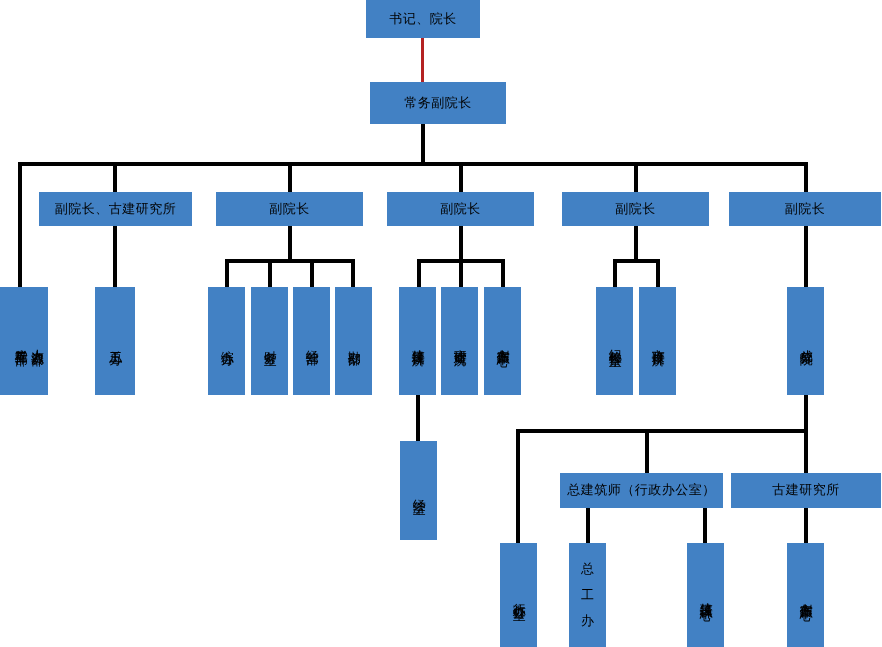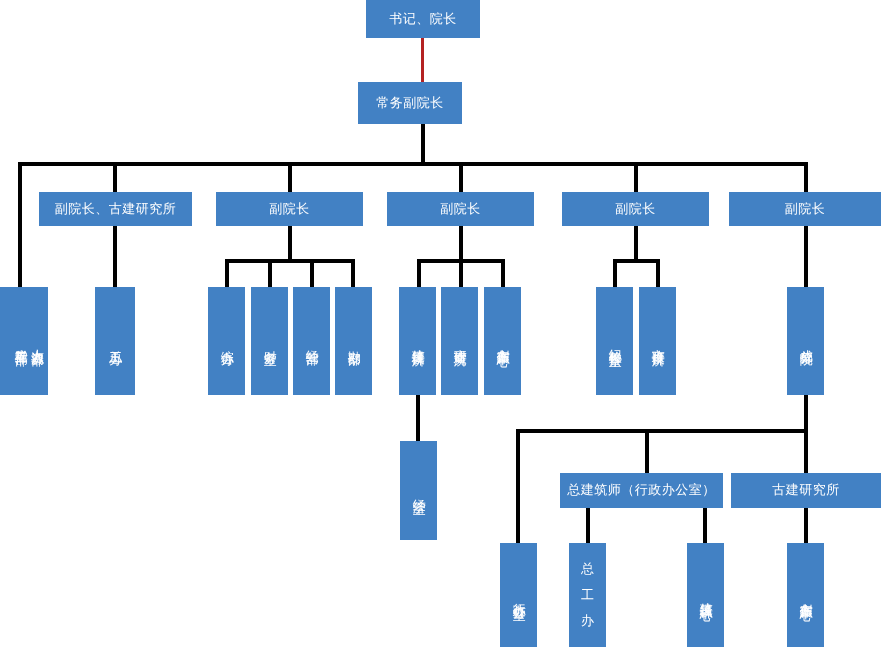--- a/index.html
+++ b/index.html
@@ -12,21 +12,21 @@
     position: relative;
     width: 882px;
     height: 647px;
     background: #ffffff;
     overflow: hidden;
     font-family: "Liberation Sans", "DejaVu Sans", sans-serif;
   }
   .node {
     position: absolute;
     background: #4281c4;
-    color: #ffffff;
+    color: #000000;
     display: flex;
     align-items: center;
     justify-content: center;
     box-sizing: border-box;
     font-size: 13px;
     line-height: 1.25;
     letter-spacing: 0.5px;
     text-align: center;
     user-select: none;
   }
@@ -118,21 +118,21 @@
   <div class="line" style="left:645px; top:429px; width:4px; height:44px;"></div>
   <div class="line" style="left:804px; top:429px; width:4px; height:44px;"></div>
 
   <div class="line" style="left:586px; top:508px; width:4px; height:36px;"></div>
   <div class="line" style="left:703px; top:508px; width:4px; height:36px;"></div>
 
   <div class="line" style="left:804px; top:508px; width:4px; height:36px;"></div>
 
   <div class="node h" style="left:366px; top:0px; width:114px; height:38px;">书记、院长</div>
 
-  <div class="node h" style="left:358px; top:82px; width:104px; height:42px;">常务副院长</div>
+  <div class="node h" style="left:370px; top:82px; width:136px; height:42px;">常务副院长</div>
 
   <div class="node h" style="left:39px; top:192px; width:153px; height:34px;">副院长、古建研究所</div>
   <div class="node h" style="left:216px; top:192px; width:147px; height:34px;">副院长</div>
   <div class="node h" style="left:387px; top:192px; width:147px; height:34px;">副院长</div>
   <div class="node h" style="left:562px; top:192px; width:147px; height:34px;">副院长</div>
   <div class="node h" style="left:729px; top:192px; width:152px; height:34px;">副院长</div>
 
   <div class="node v2" style="left:0px; top:287px; width:48px; height:108px; font-size:13px;">人力资源部
 党群工作部</div>
 

